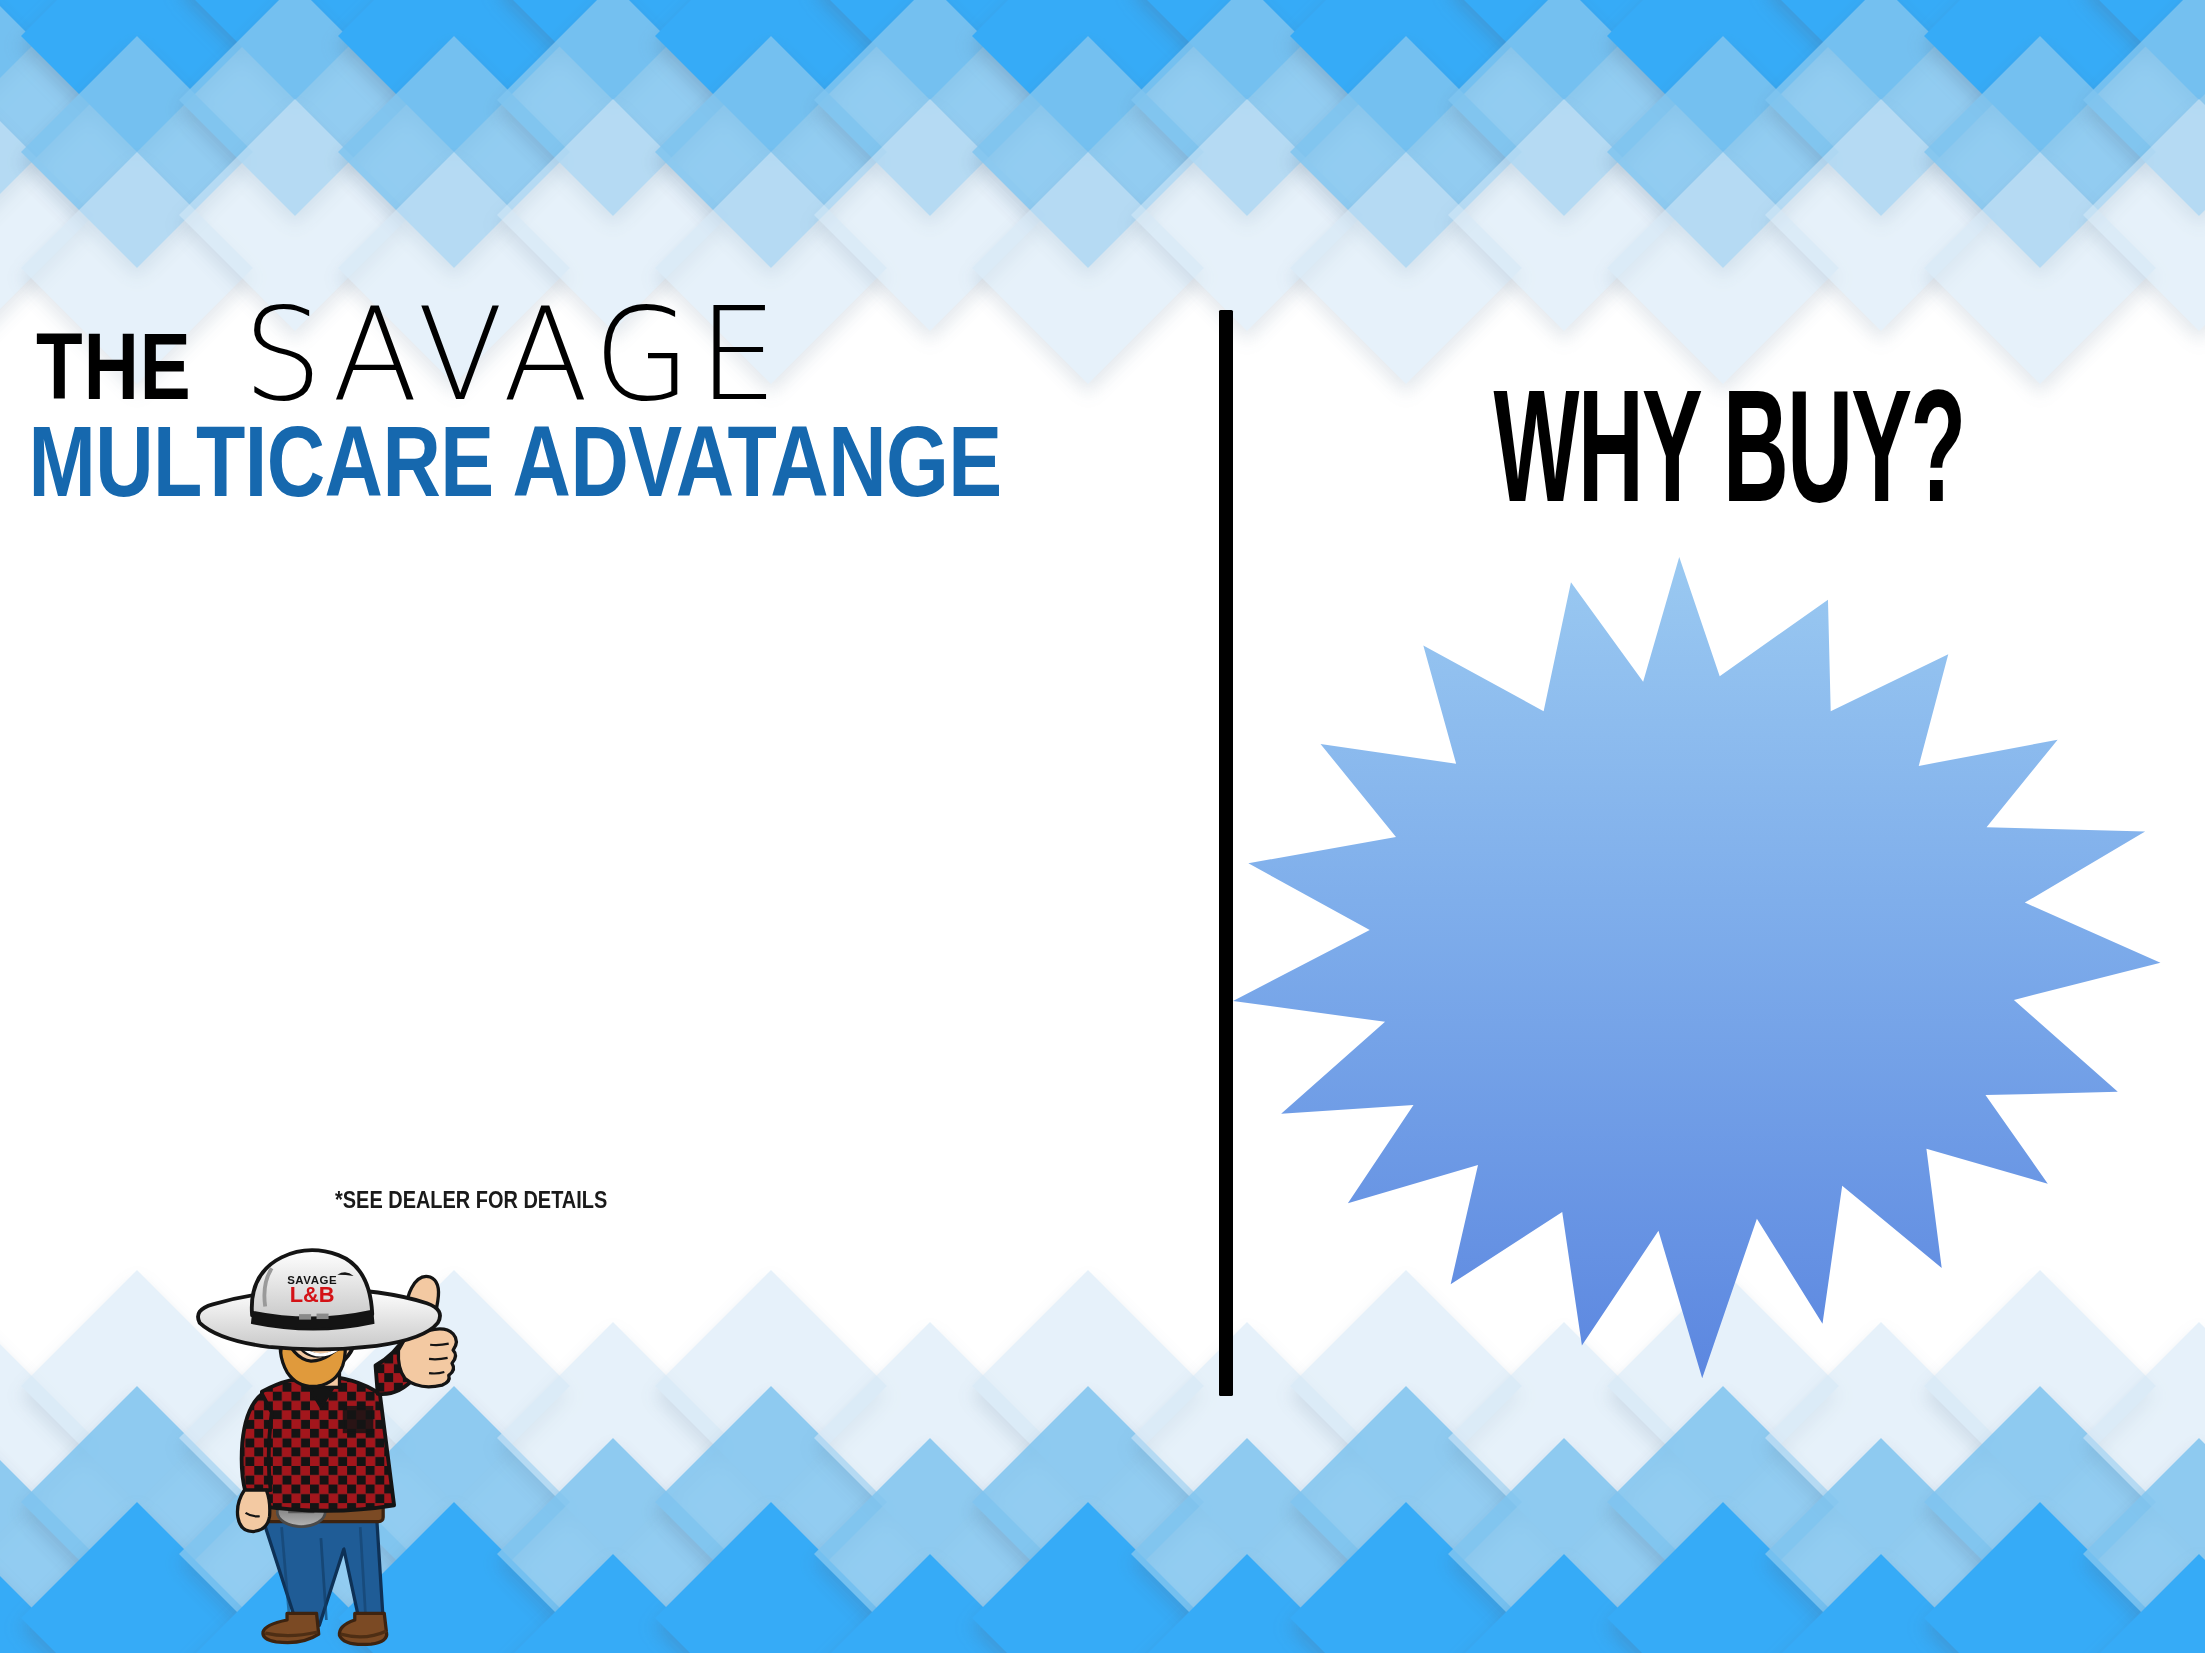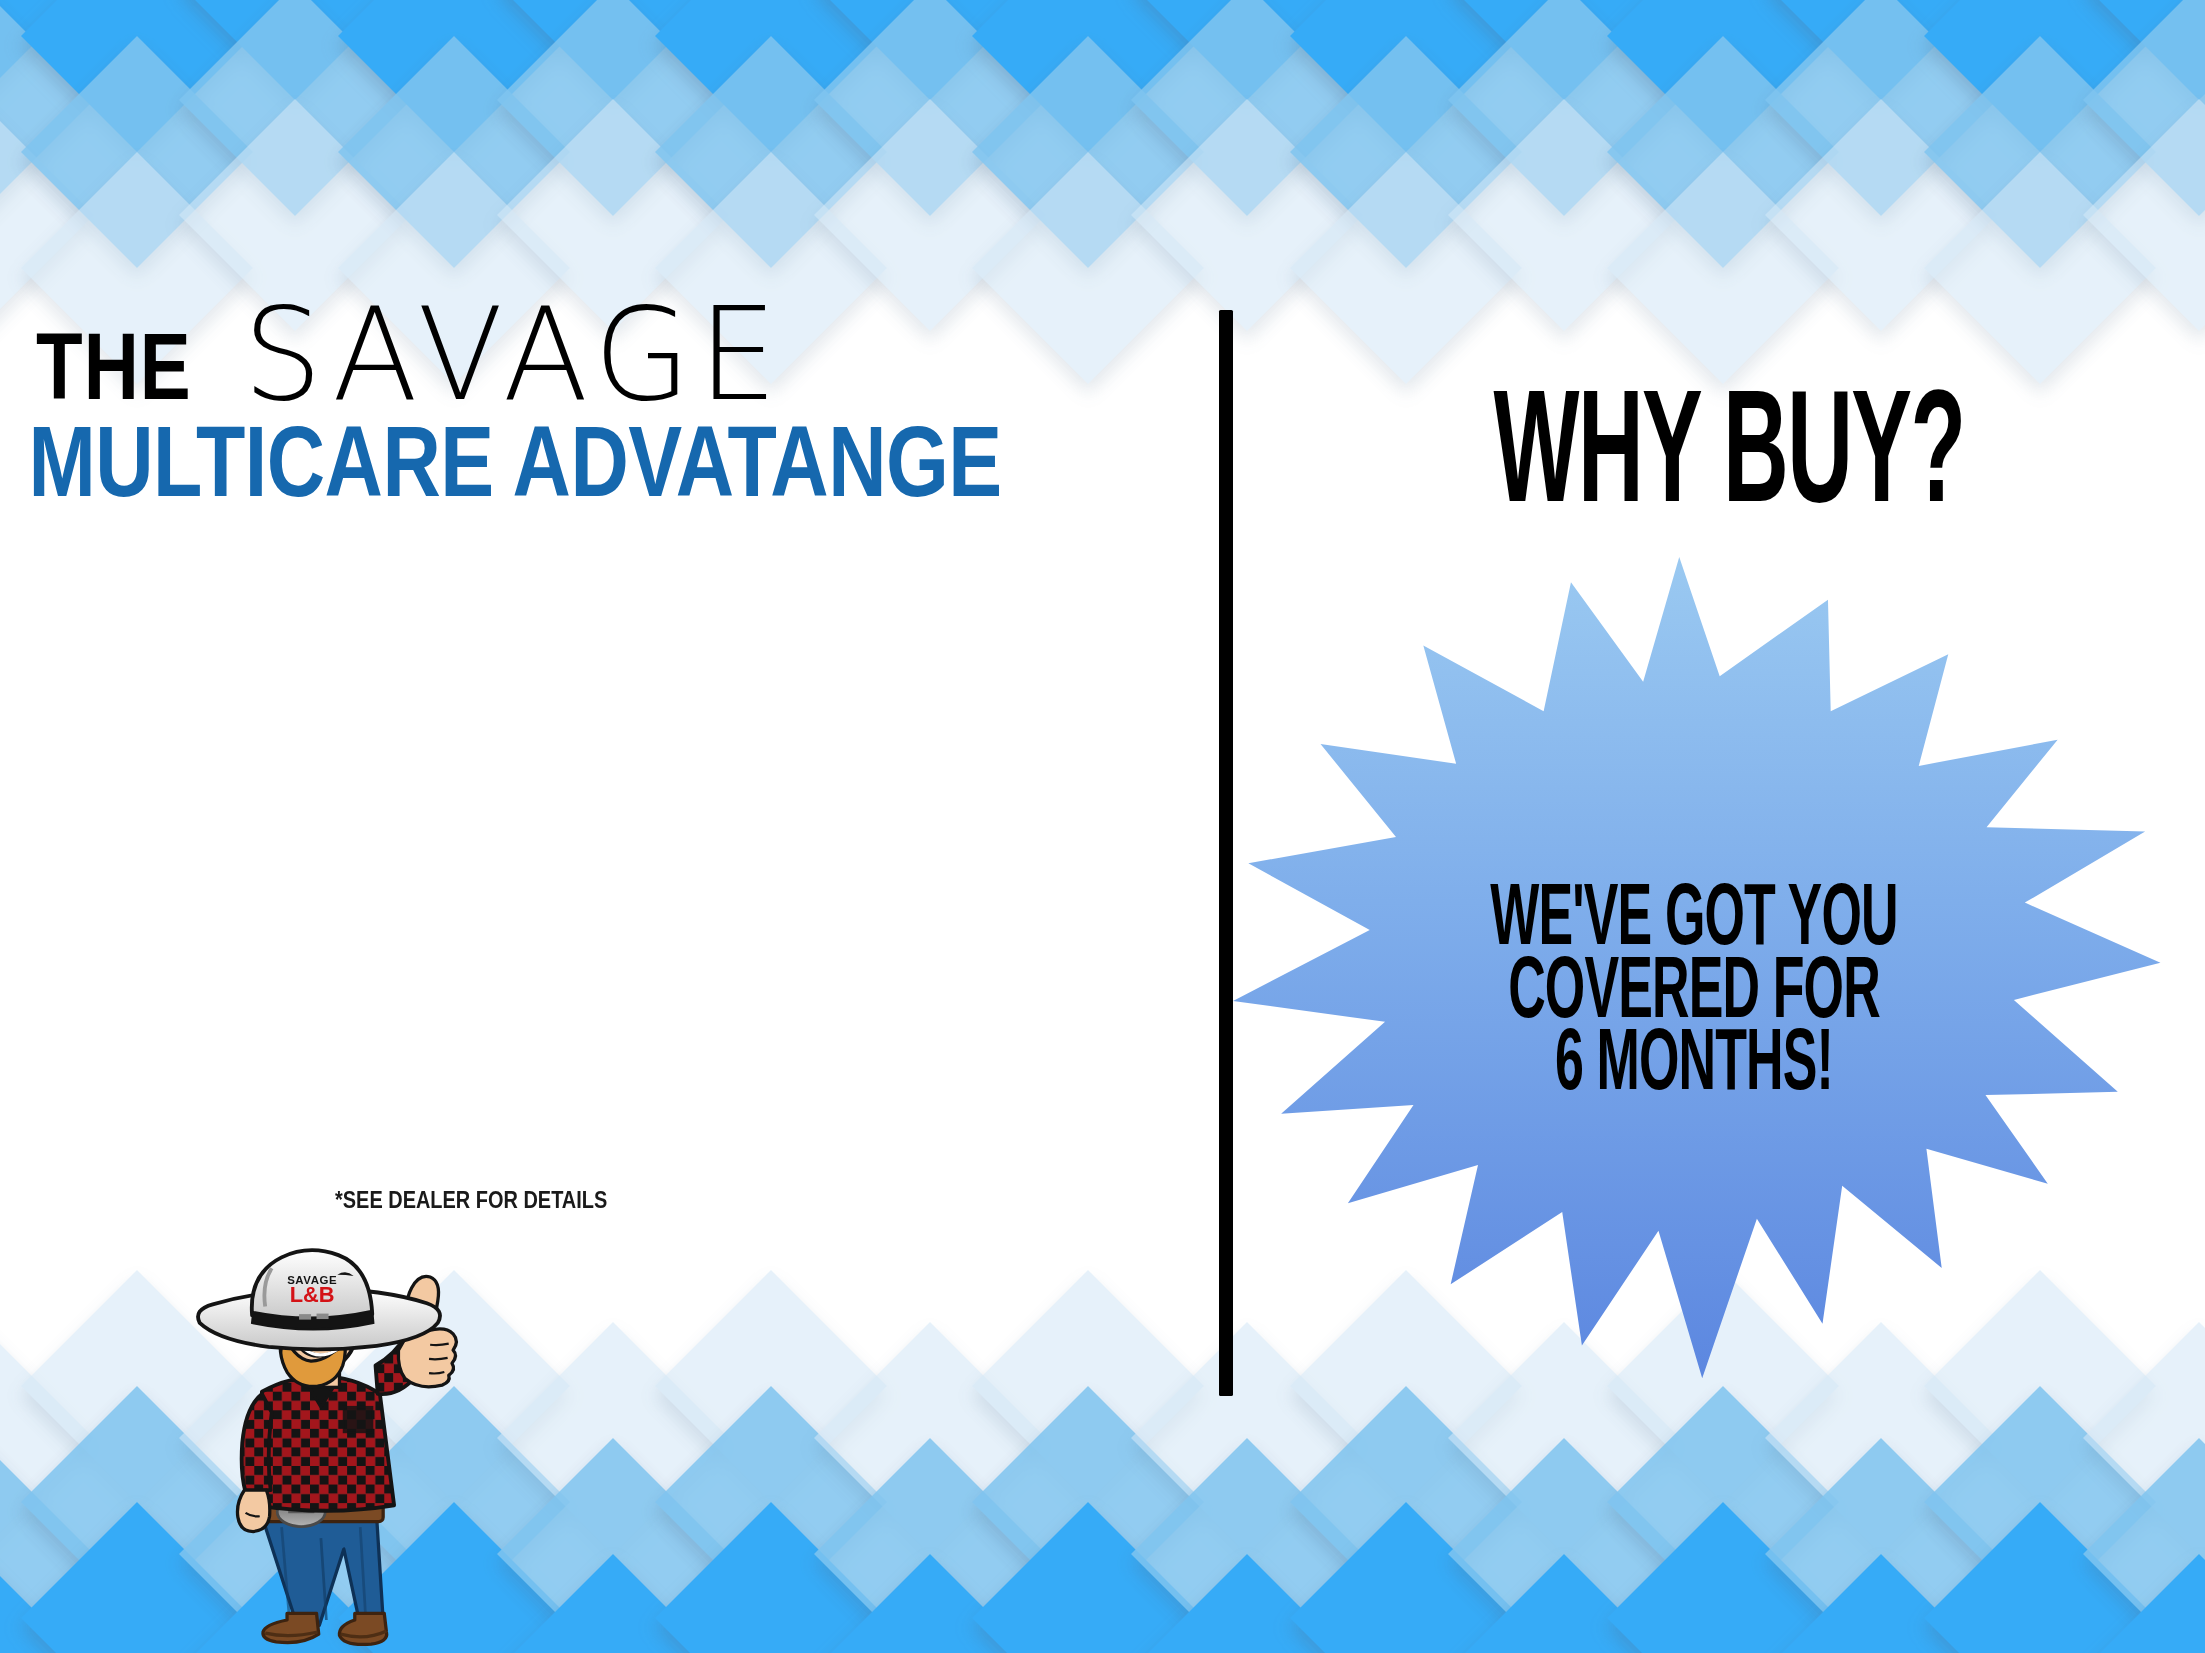--- a/index.html
+++ b/index.html
@@ -408,23 +408,18 @@
             <stop offset="0%" stop-color="#9AC9F1"></stop>
             <stop offset="42%" stop-color="#7FAEEB"></stop>
             <stop offset="100%" stop-color="#5C87E0"></stop>
           </linearGradient>
         </defs>
         <polygon fill="url(#burstGrad)" points="838,18 912,236 1110,96 1115,300 1330,196 1276,400 1530,352 1400,512 1690,520 1470,650
                   1718,760 1450,828 1640,996 1398,1002 1512,1164 1290,1100 1318,1318 1136,1168 1100,1420
                   980,1228 880,1520 800,1250 660,1460 624,1216 420,1348 470,1130 232,1200 352,1020
                   110,1036 300,868 22,830 272,700 50,578 320,530 182,360 430,396 370,180 590,300 640,64 772,246"></polygon>
       </svg>
-      <div id="burst-text">
-        <span class="bl">WE'VE GOT YOU</span>
-        <span class="bl">COVERED FOR</span>
-        <span class="bl">6 MONTHS!</span>
-      </div>
     </div>
 
   </div>
 
 </div>
 
 
 </body></html>

